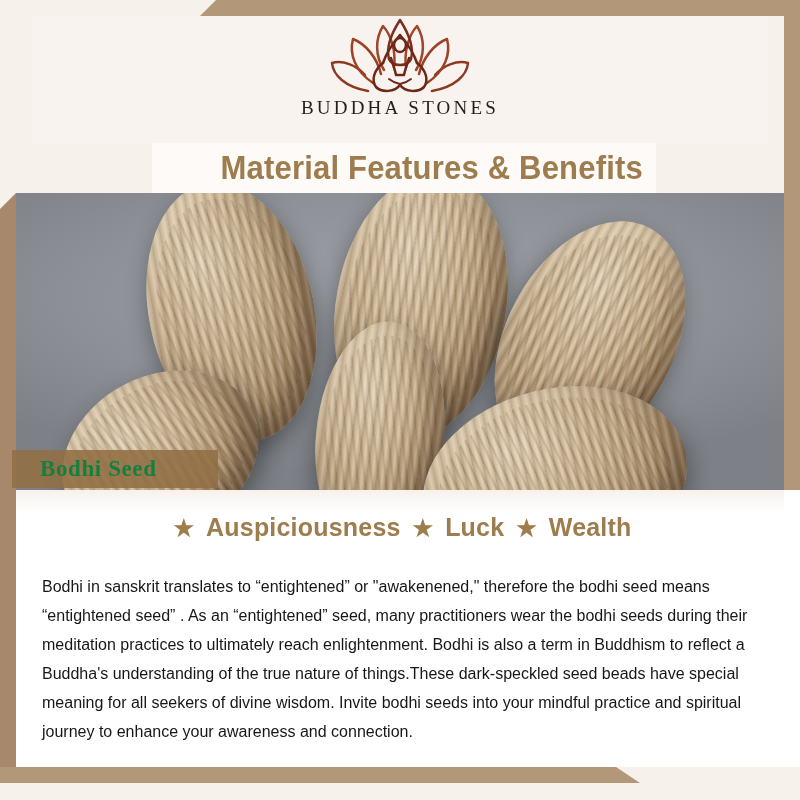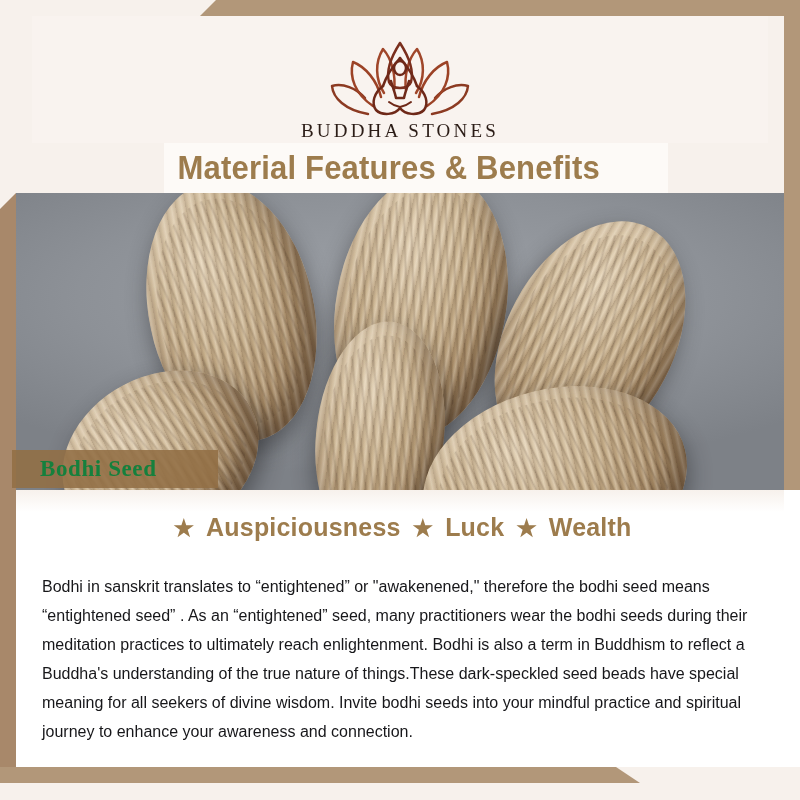--- a/index.html
+++ b/index.html
@@ -67,48 +67,48 @@
     position: absolute;
     top: 16px;
     left: 32px;
     width: 736px;
     height: 127px;
     background: #f9f3ef;
     display: flex;
     flex-direction: column;
     align-items: center;
     justify-content: flex-start;
-    padding-top: 24px;
+    padding-top: 1px;
     box-sizing: border-box;
   }
   .logo-mark {
     width: 150px;
     height: 78px;
     display: block;
   }
   .brand-name {
     margin-top: 2px;
     font-family: "Liberation Serif", serif;
     font-size: 19px;
     letter-spacing: 3.2px;
     color: #2b1c16;
     white-space: nowrap;
   }
 
   
   .title-banner {
     position: absolute;
     top: 143px;
-    left: 164px;
+    left: 152px;
     width: 504px;
     height: 50px;
     background: #fdfaf7;
     display: flex;
     align-items: center;
-    justify-content: flex-start;
+    justify-content: flex-end;
   }
   .title-banner-text {
     font-family: "Liberation Sans Narrow", "Liberation Sans", sans-serif;
     font-size: 33px;
     font-weight: bold;
     color: #9d7c4d;
     letter-spacing: 0.2px;
     white-space: nowrap;
     transform: scaleX(0.94);
   }

